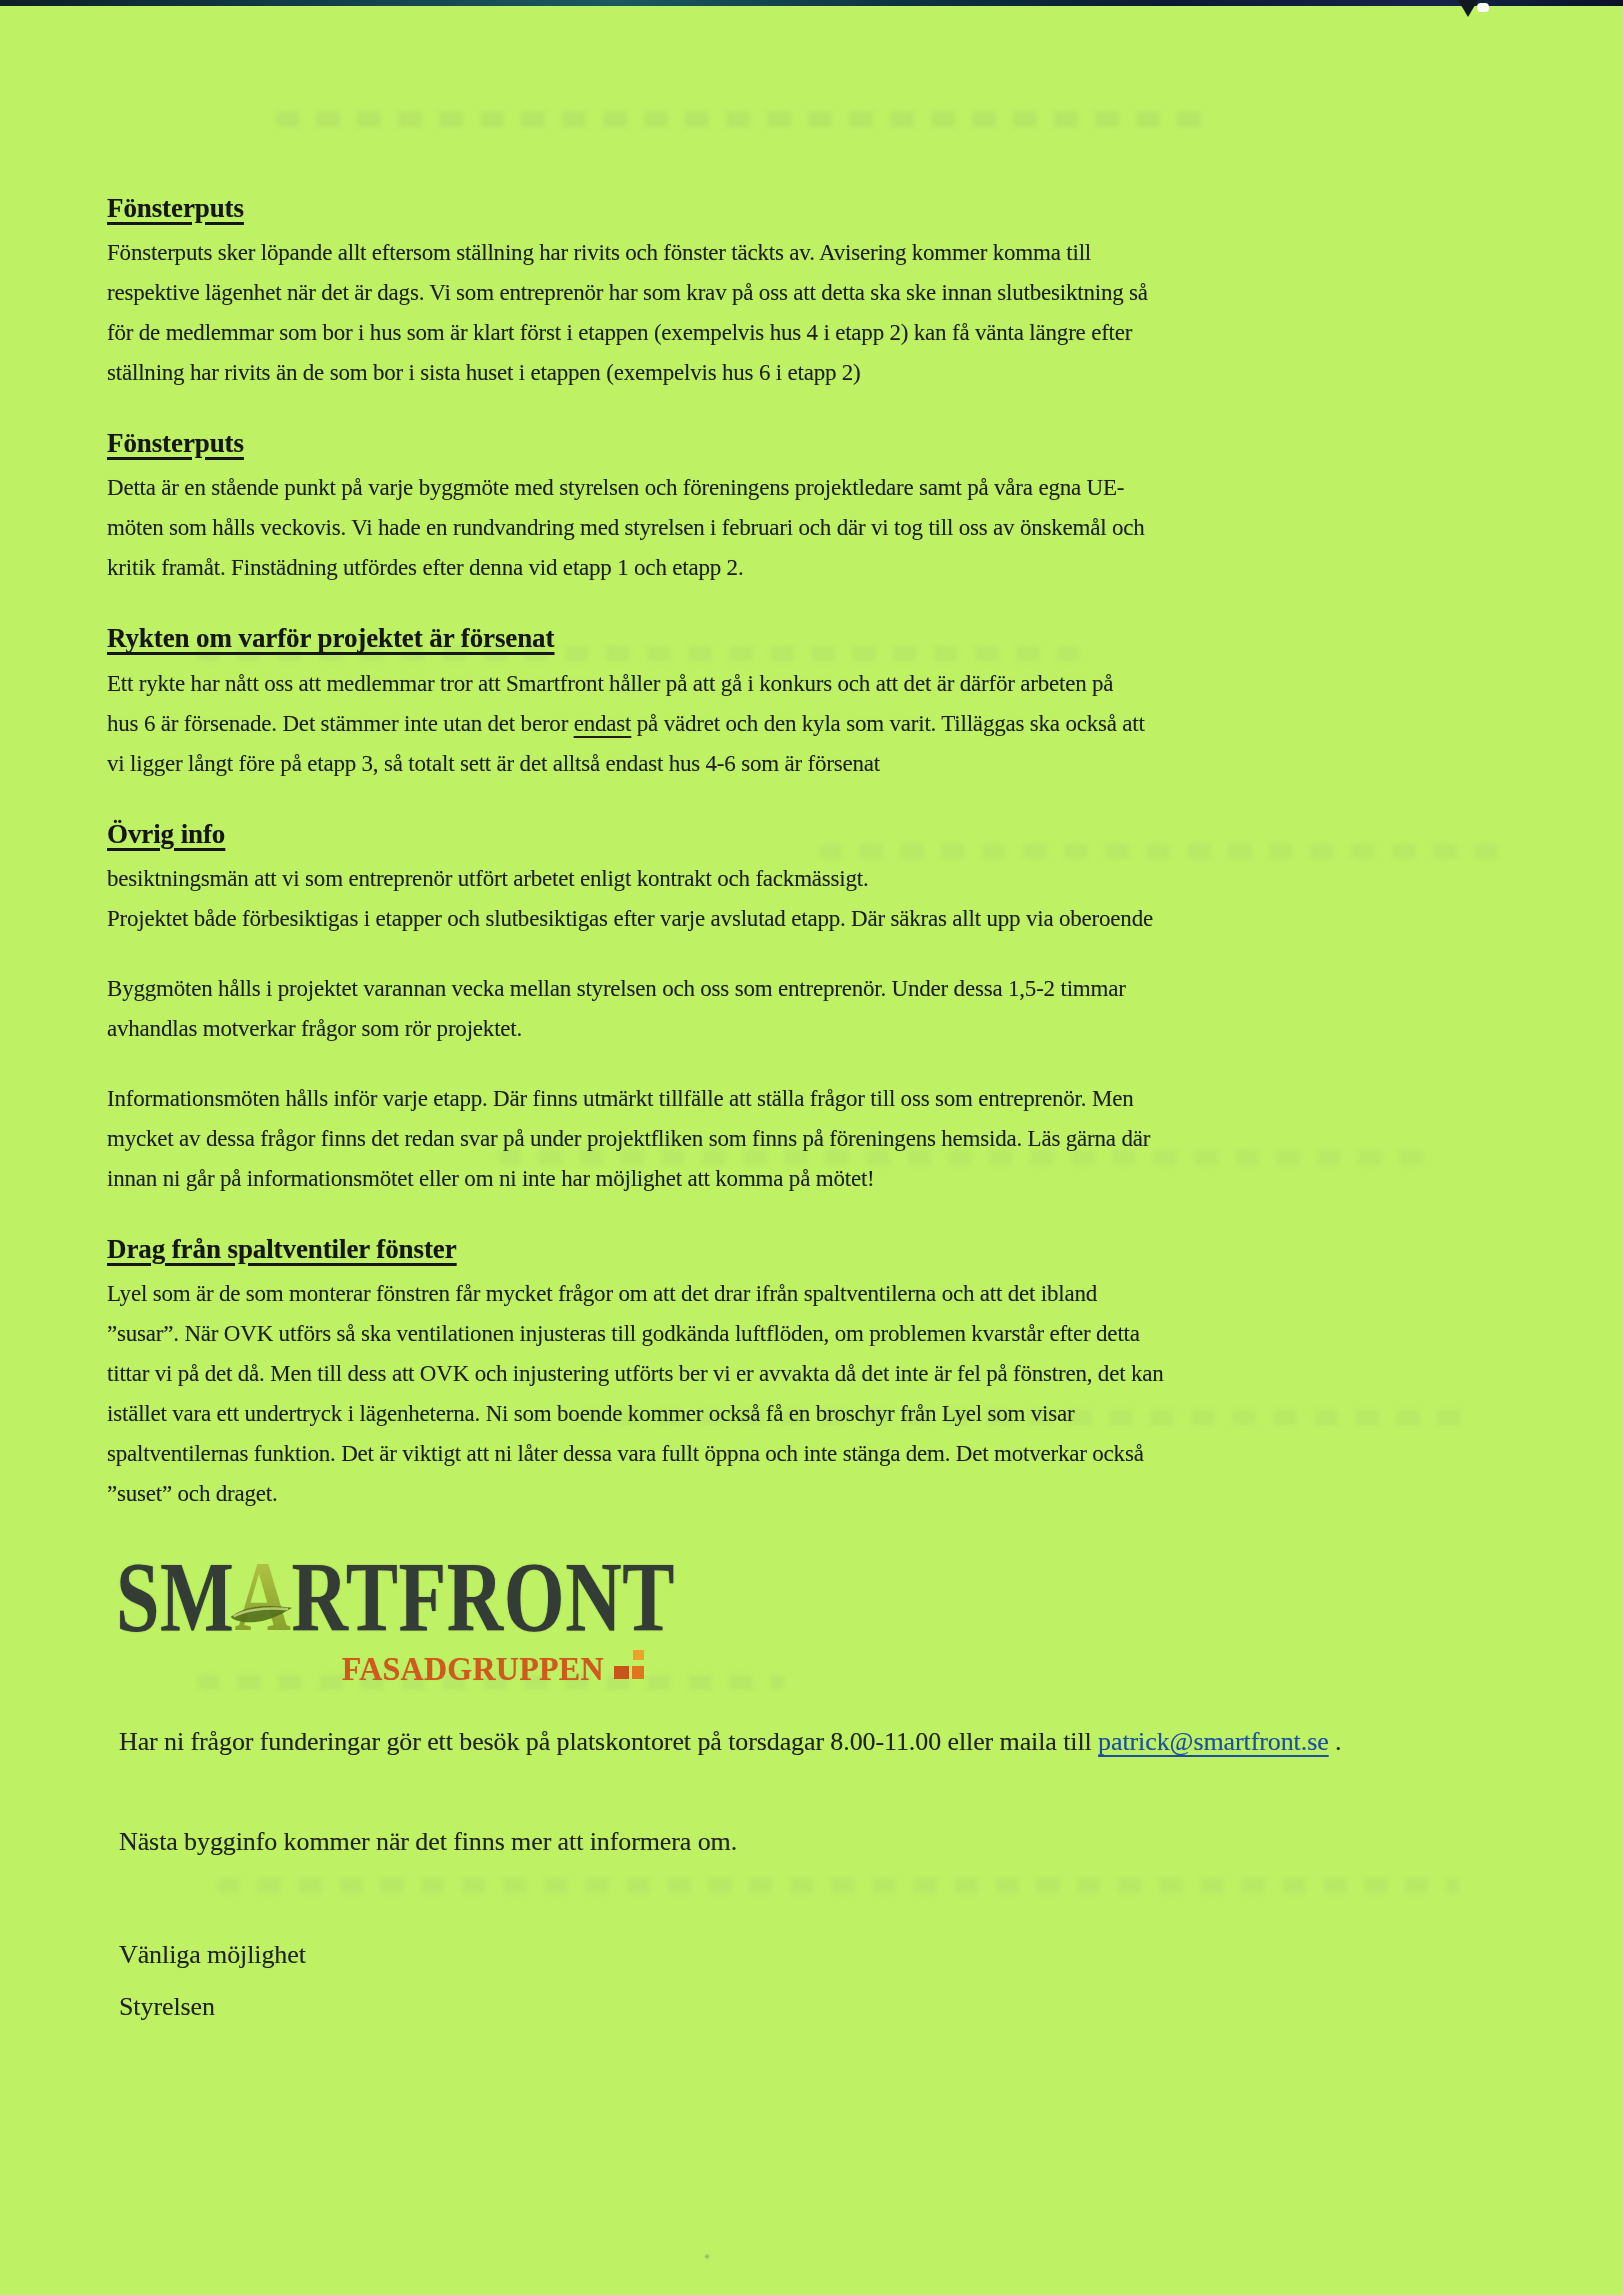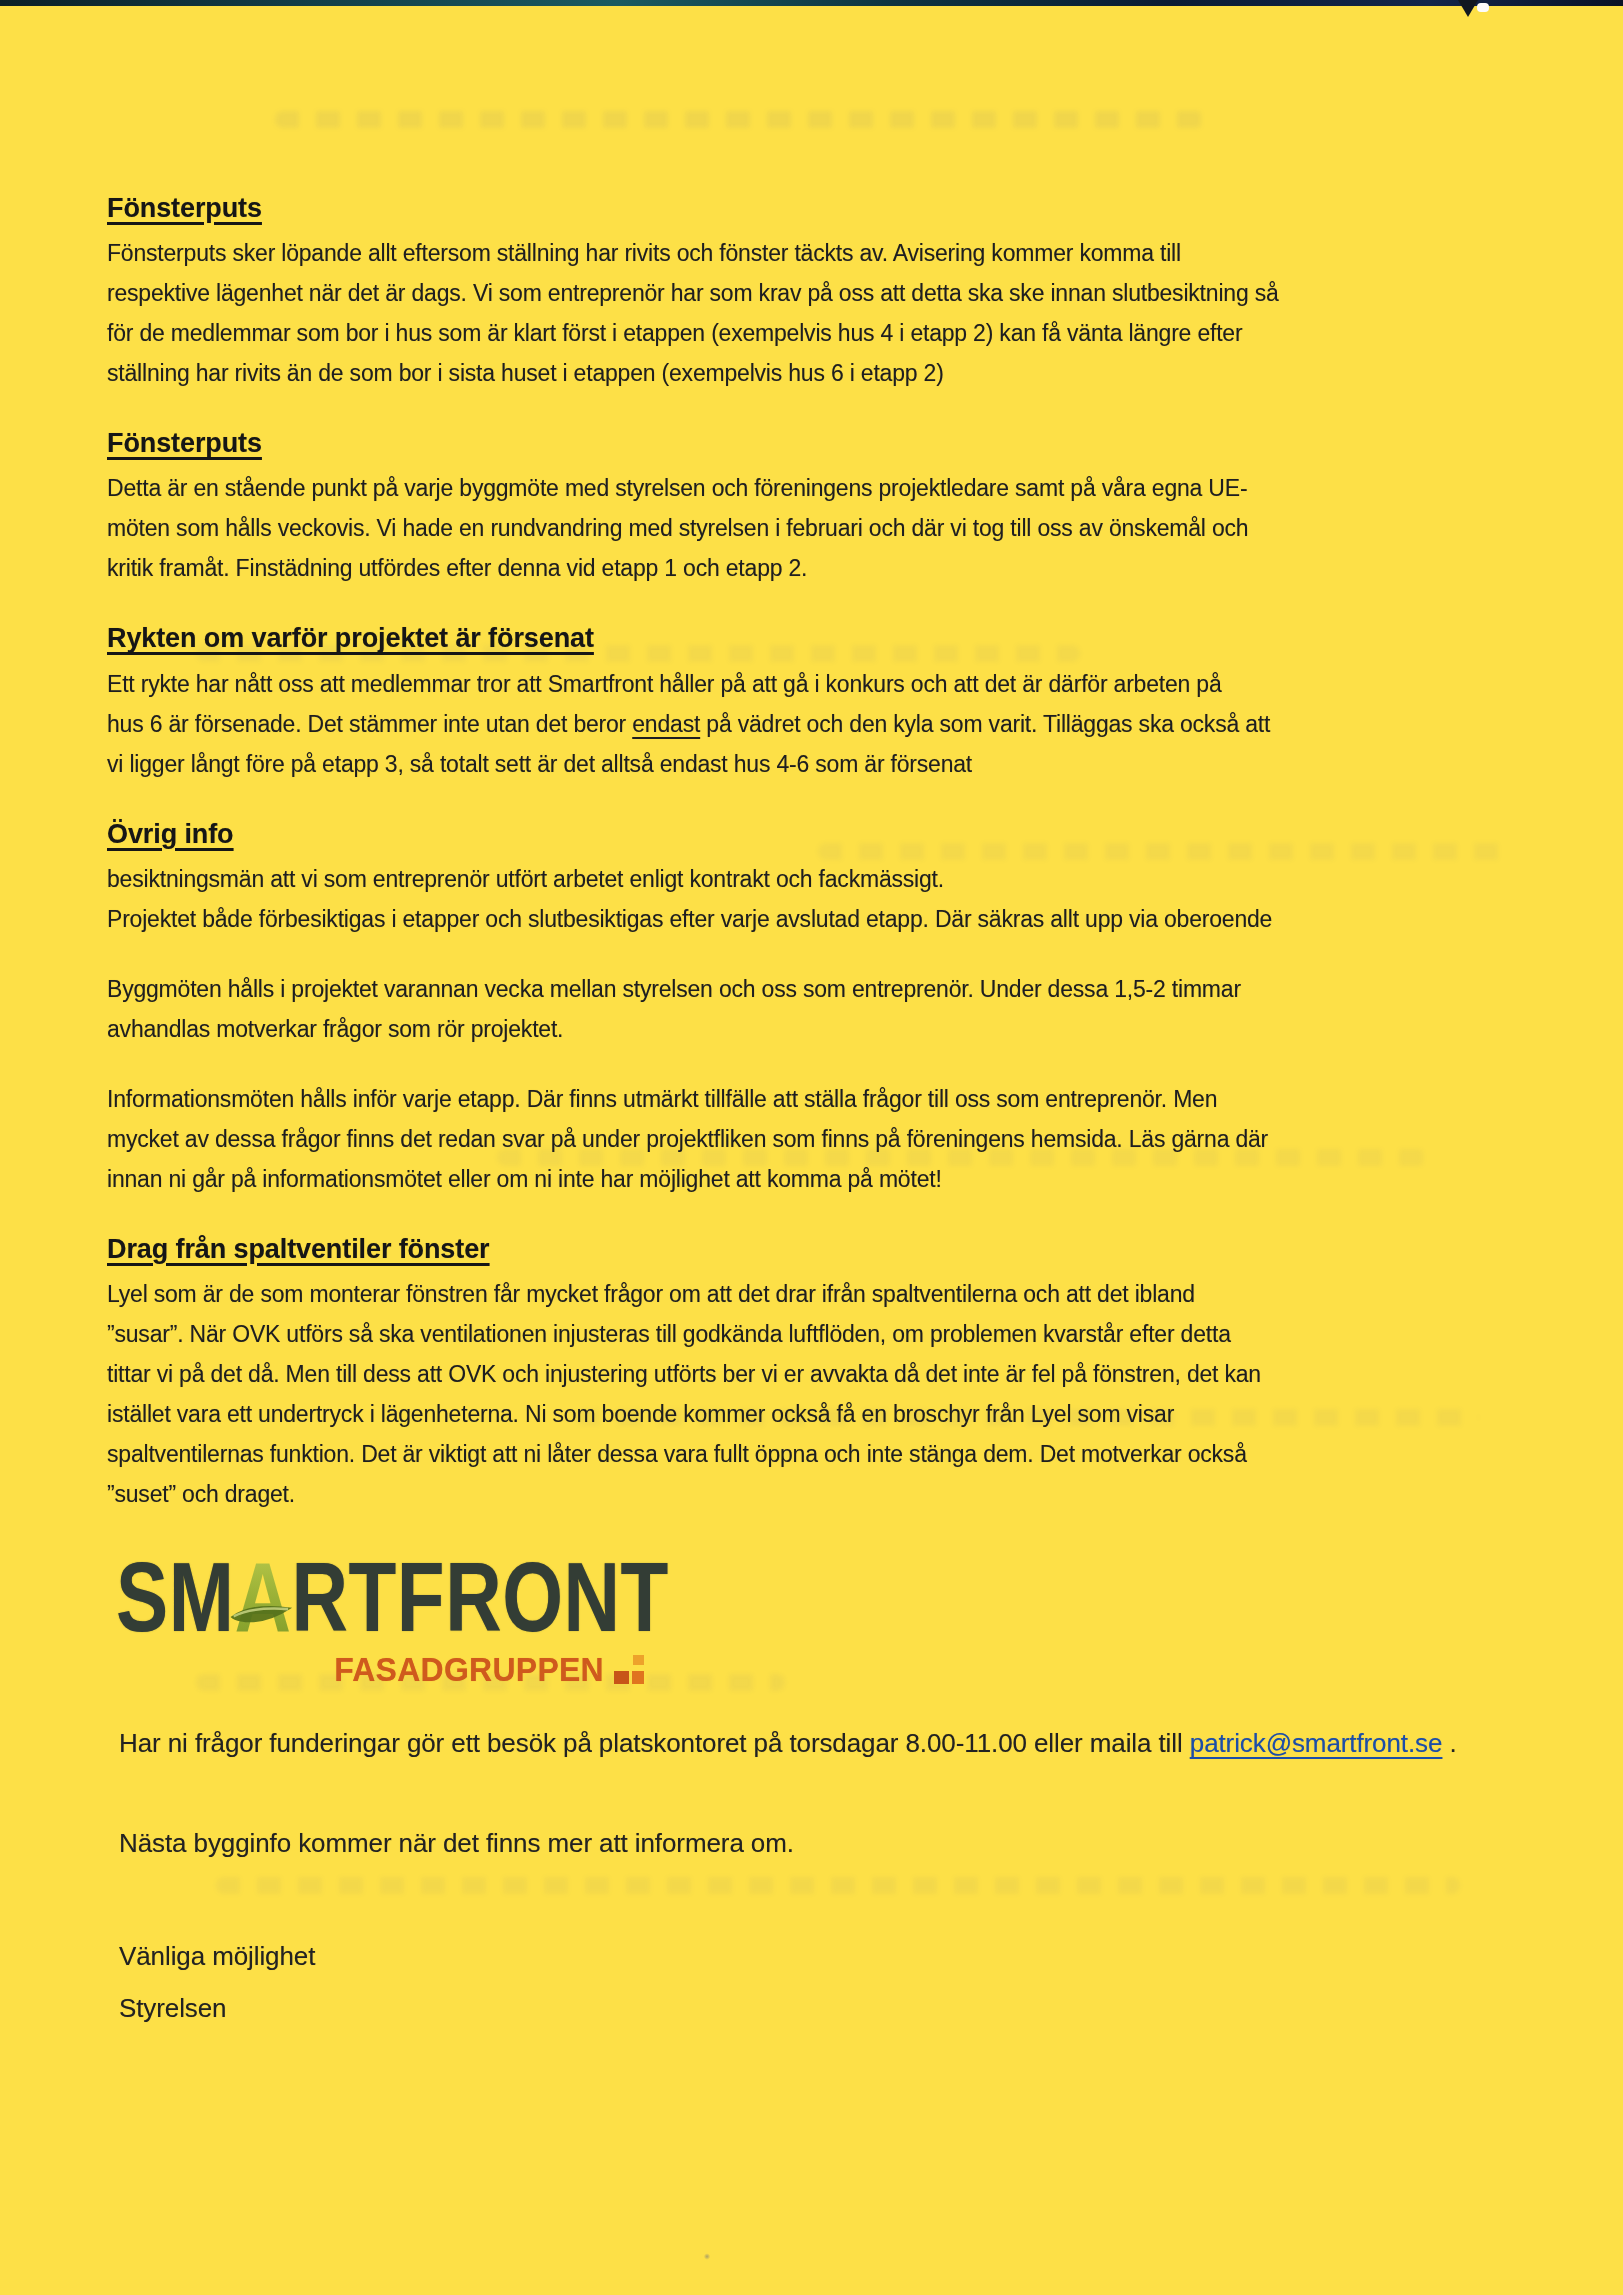--- a/index.html
+++ b/index.html
@@ -1,21 +1,21 @@
 <!DOCTYPE html>
 <html style="font-size:10.5px"><head>
 <meta charset="utf-8">
 <style>
   html,body{margin:0;padding:0;background:#e8e8e8;}
   .page{
     position:relative;
     width:1623px;height:2295px;
-    background:#fde047;
+    background:#bef264;
     overflow:hidden;
-    font-family:Liberation Sans, sans-serif;
+    font-family:Liberation Serif, serif;
     color:#1d1d1f;
   }
   
   .scan-top{
     position:absolute;top:0;left:0;width:1623px;height:5.9px;
     background:linear-gradient(90deg,#0c2026 0%,#123c46 18%,#1a5a60 38%,#0e3440 55%,#0a1c33 72%,#13264a 88%,#0a1226 100%);
   }
   .scan-notch{
     position:absolute;top:0;left:1458px;width:0;height:0;
     border-left:10.5px solid transparent;border-right:10.5px solid transparent;
@@ -68,21 +68,21 @@
     position:relative;display:inline-block;
     background:linear-gradient(180deg,#bccb4d 0%,#9db338 45%,#7d9a28 100%);
     -webkit-background-clip:text;background-clip:text;color:transparent;
     text-shadow:none;
   }
   .leaf{
     position:absolute;left:-7.9px;top:56px;width:84px;height:26px;
     pointer-events:none;
   }
   .logo-sub{
-    display:flex;align-items:center;justify-content:flex-end;gap:10.5px;
+    display:flex;align-items:flex-start;justify-content:flex-end;gap:10.5px;
     width:528px;margin-top:1.3px;
   }
   .logo-sub-text{
     font-size:34px;font-weight:700;letter-spacing:0.3px;color:#cf5a1d;
     transform:scaleX(.94);transform-origin:right center;
     text-shadow:0 0 0.7px rgba(190,80,25,.5);
     white-space:nowrap;
   }
   .fg-icon{position:relative;width:30px;height:29px;flex:0 0 auto;}
   .fg-icon .sq1{position:absolute;right:0;top:0;width:11px;height:9.8px;background:#eda22b;}

